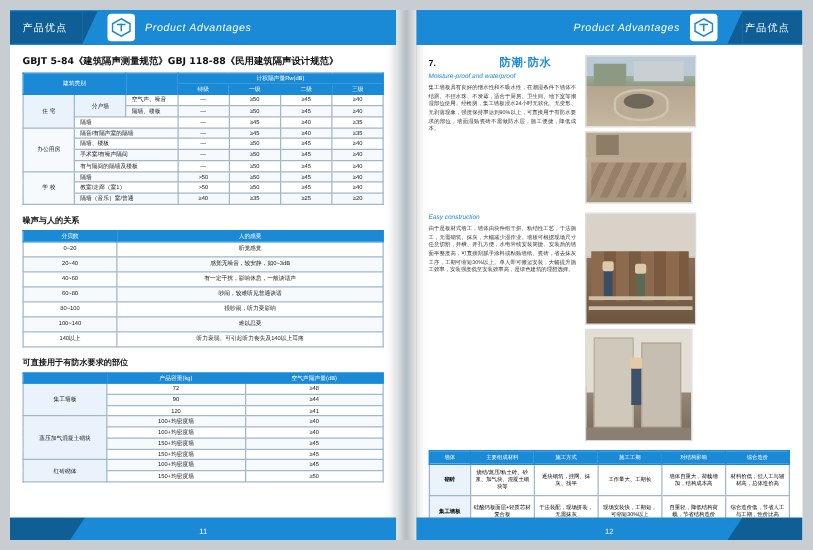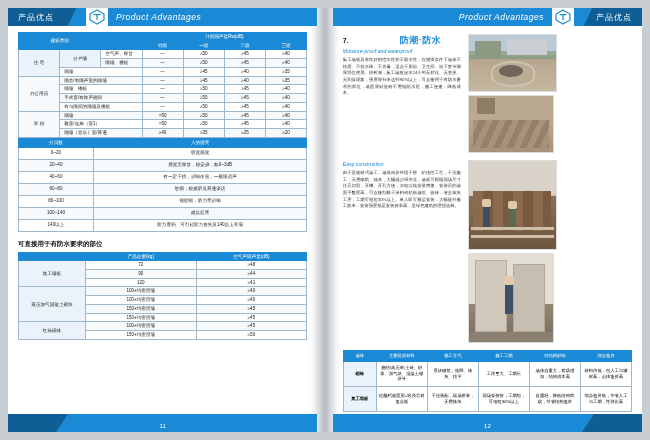--- a/index.html
+++ b/index.html
@@ -23,21 +23,21 @@
     background:#ffffff;
     box-sizing:border-box;
     overflow:hidden;
   }
   .page.left{box-shadow:inset -6px 0 10px -8px rgba(0,0,0,.35);}
   .page.right{box-shadow:inset 6px 0 10px -8px rgba(0,0,0,.35);}
   .gutter{width:16px;background:linear-gradient(to right,#e3e6e9,#b9bfc6 45%,#b9bfc6 55%,#e3e6e9);}
 
   
   .hdr{
-    position:relative;height:18px;
+    position:relative;height:28px;
     background:#1b8ad6;
     display:flex;align-items:center;
     overflow:hidden;
   }
   .hdr-left .tab{
     background:#0f5f96;color:#fff;font-size:8px;
     height:26px;display:flex;align-items:center;padding:0 12px 0 10px;
     letter-spacing:1px;
   }
   .hdr-left .slant{
@@ -151,20 +151,21 @@
           <rect x="4.6" y="5" width="6.8" height="1.2" fill="#1b8ad6"></rect>
           <rect x="7.4" y="5" width="1.2" height="6" fill="#1b8ad6"></rect>
         </svg>
       </div>
       <div class="hdr-title">Product Advantages</div>
       <div class="spacer"></div>
     </div>
 
     <div class="lp-body">
 
+      <div class="lp-title">GBJT 5-84《建筑隔声测量规范》GBJ 118-88《民用建筑隔声设计规范》</div>
 
       <table class="t1">
         <thead>
           <tr>
             <th rowspan="2" colspan="2">建筑类别</th>
             <th rowspan="2"></th>
             <th colspan="4">计权隔声量Rw(dB)</th>
           </tr>
           <tr class="sub">
             <th>特级</th>
@@ -246,20 +247,21 @@
           <tr>
             <td class="lcell" colspan="2">隔墙（音乐）室/普通</td>
             <td>≥40</td>
             <td>≥35</td>
             <td>≥25</td>
             <td>≥20</td>
           </tr>
         </tbody>
       </table>
 
+      <div class="sec-title">噪声与人的关系</div>
       <table class="t2">
         <thead>
           <tr>
             <th style="width:70px">分贝数</th>
             <th>人的感受</th>
           </tr>
         </thead>
         <tbody>
           <tr>
               <td>0~20</td>

